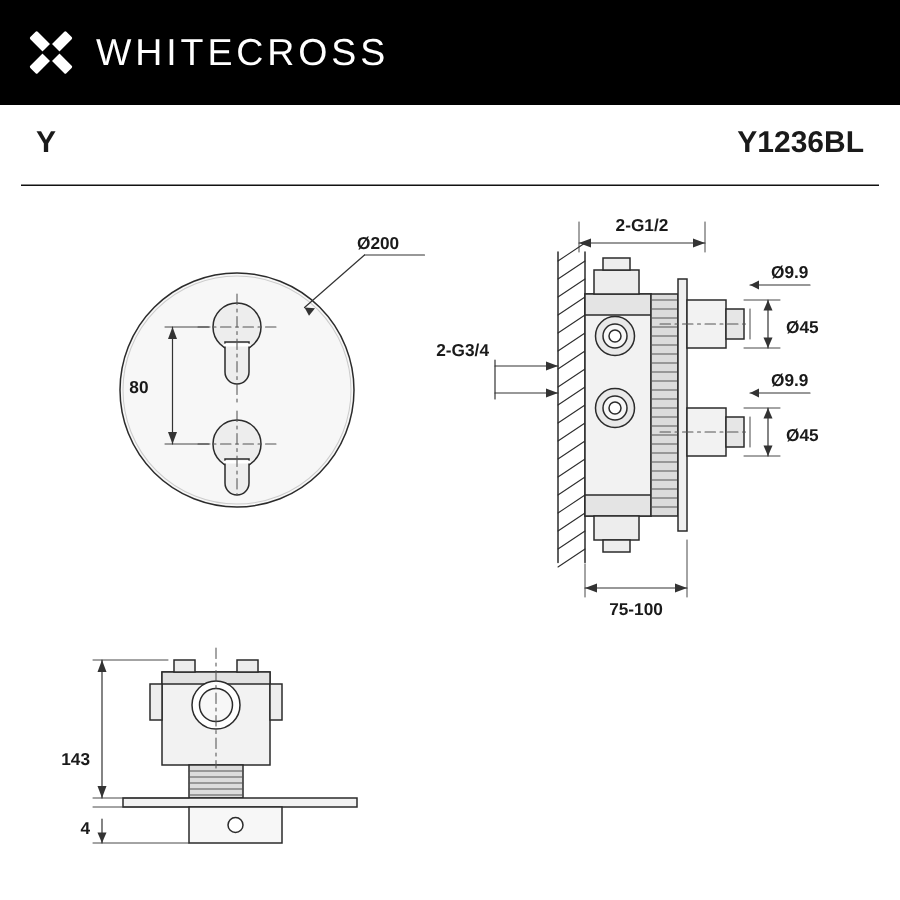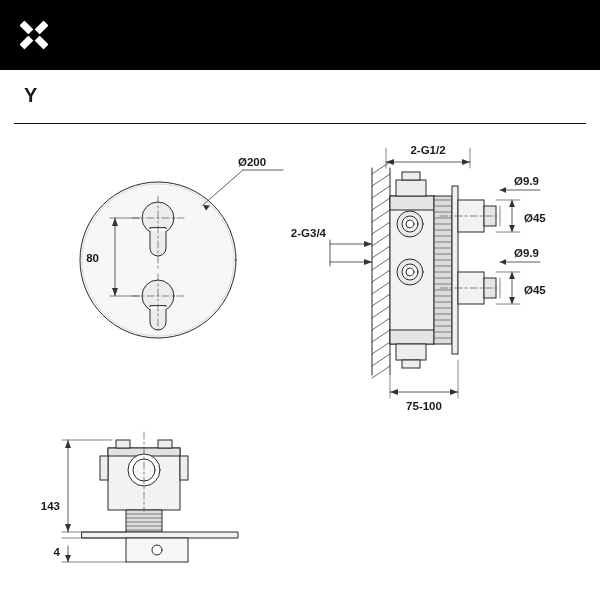--- a/index.html
+++ b/index.html
@@ -70,24 +70,26 @@
 </style>
 </head>
 <body>
 
 <div class="header">
   <div class="logo-mark">
     <div class="bar b1"></div>
     <div class="bar b2"></div>
     <div class="notch"></div>
   </div>
+  <div class="logo-text">WHITECROSS</div>
 </div>
 
 <div class="title-row">
   <div class="title-left">Y</div>
+  <div class="title-right">Y1236BL</div>
 </div>
 <div class="rule"></div>
 
 <svg class="sheet" viewBox="0 0 600 600">
   <g stroke="#333333" fill="none" stroke-width="1" stroke-linecap="round">
 
     <g>
 
       <circle cx="158" cy="260" r="78" fill="#f7f7f7" stroke="#2b2b2b"></circle>
       <circle cx="158" cy="260" r="76" fill="none" stroke="#cccccc" stroke-width="0.7"></circle>

